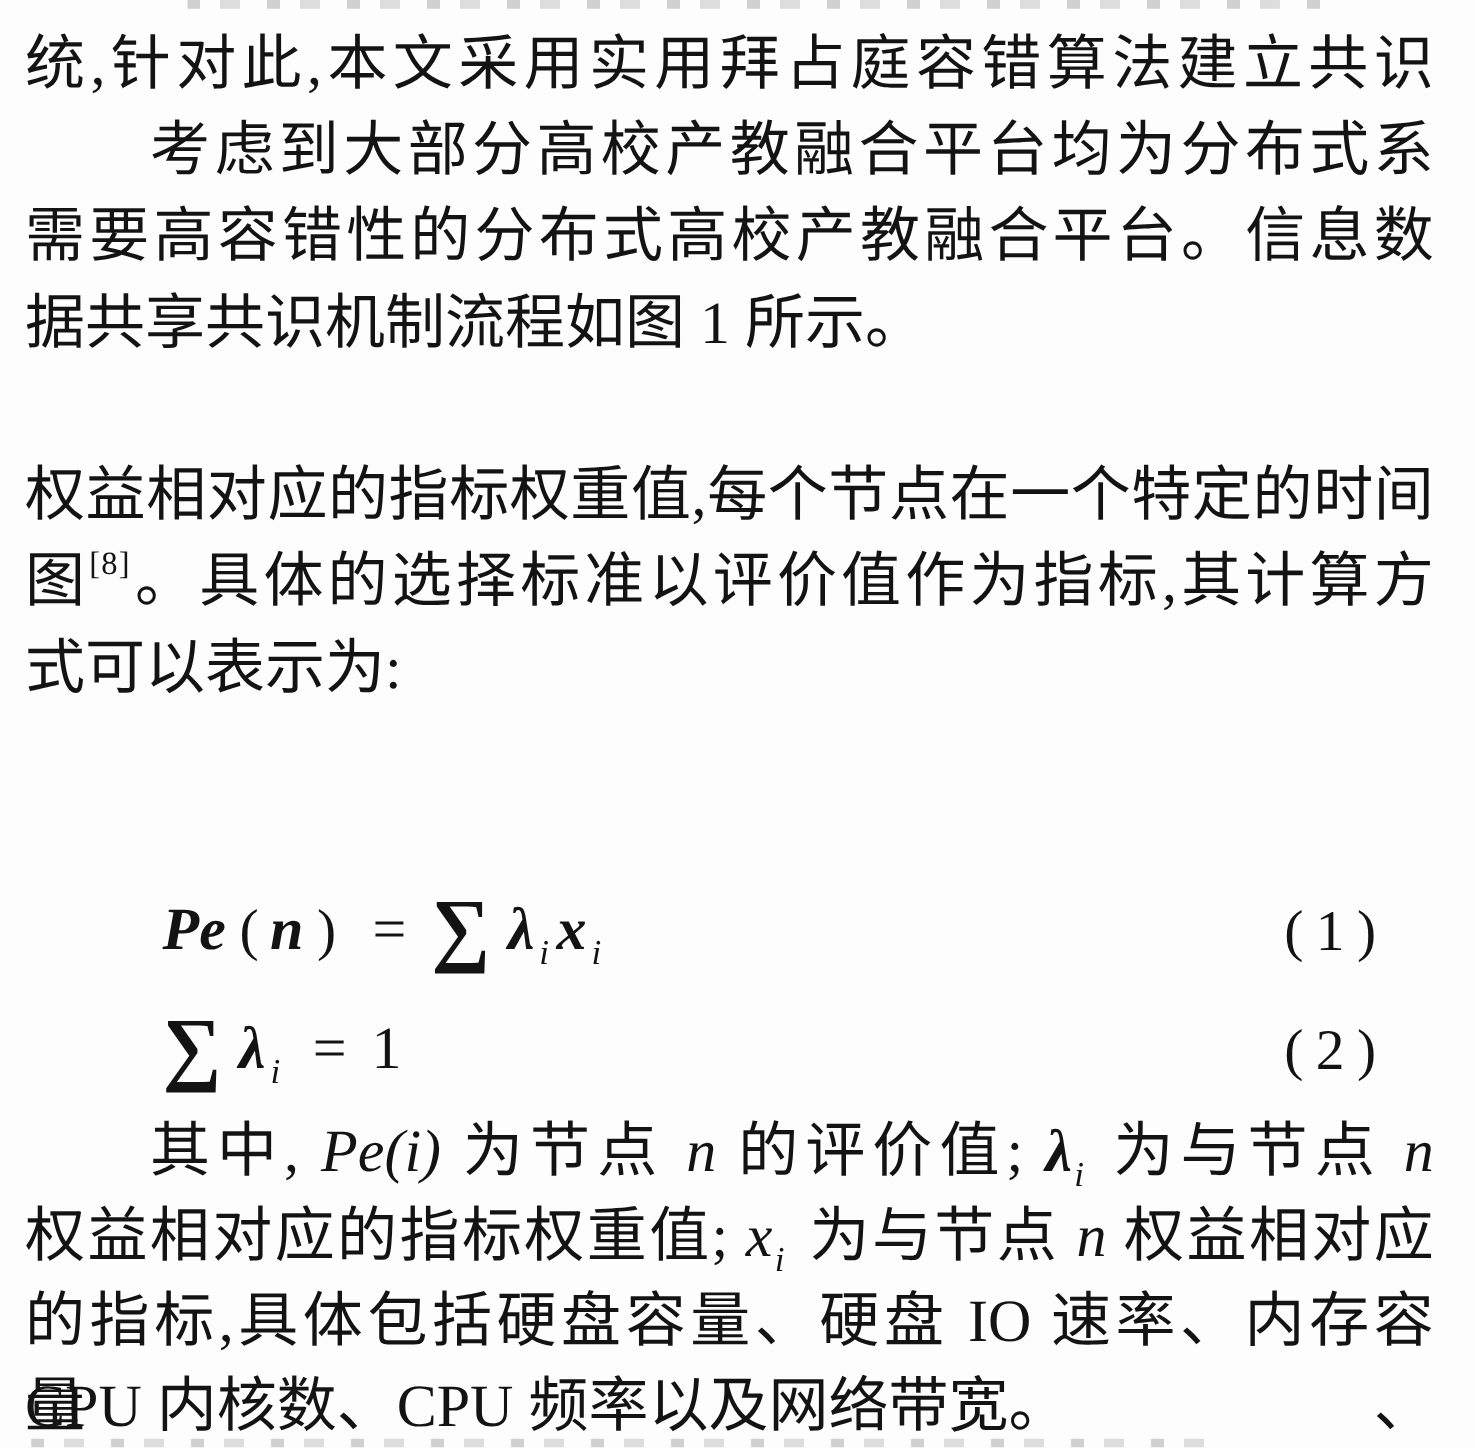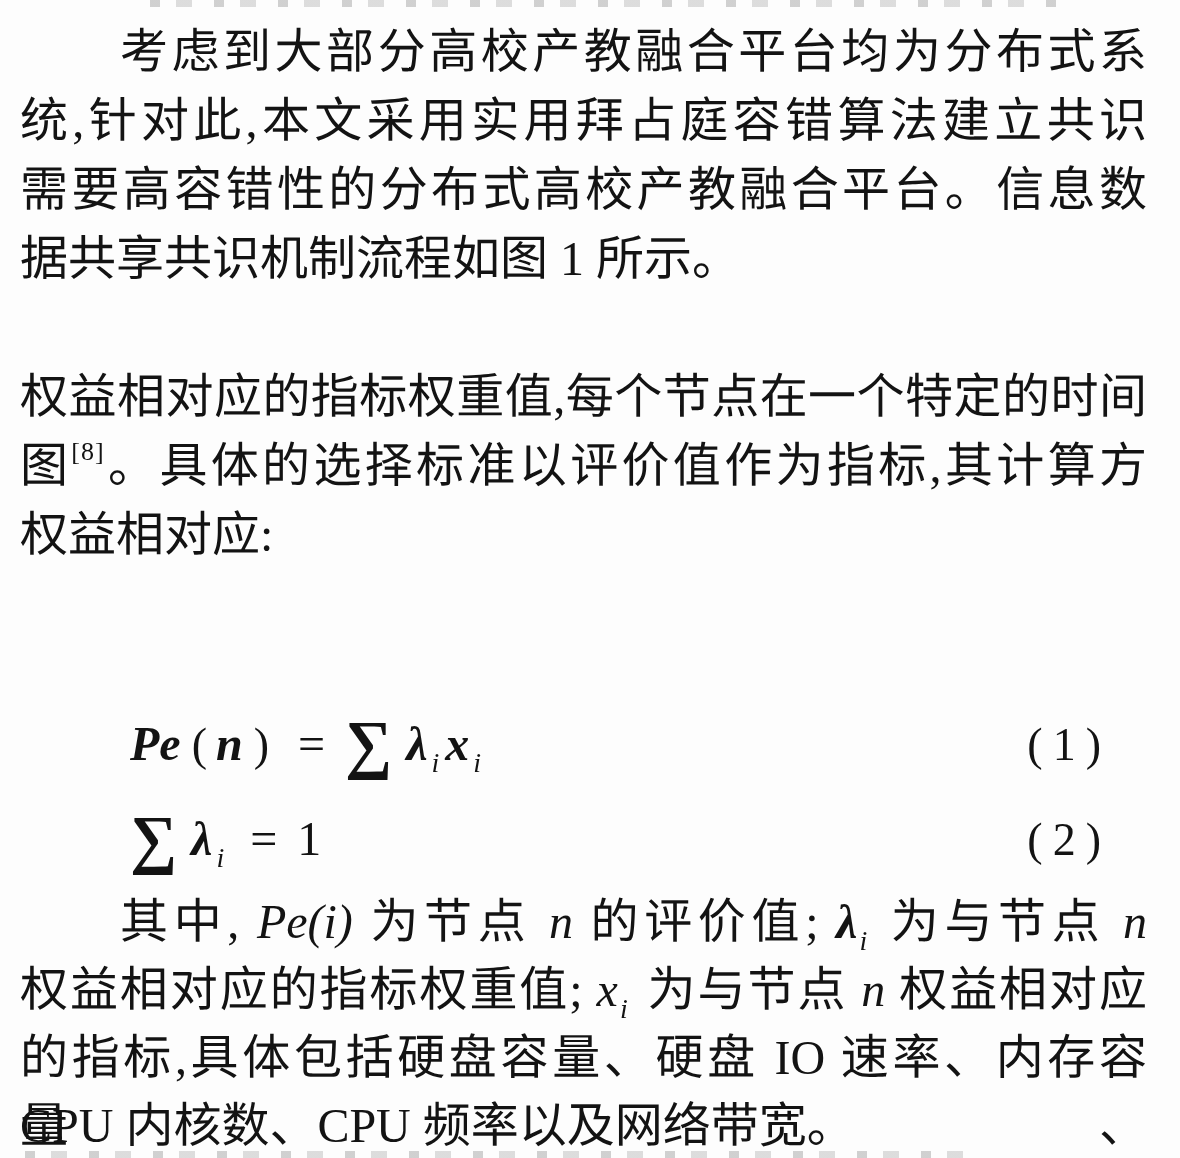--- a/index.html
+++ b/index.html
@@ -82,30 +82,30 @@
   }
   .remnant.top { top: 0; left: 150px; right: 120px; }
   .remnant.bottom { bottom: 0; left: 25px; right: 210px; }
 </style>
 </head>
 <body>
 
 <div class="remnant top"></div>
 
 <div class="para" style="top:17px">
+  <div class="line">统,针对此,本文采用实用拜占庭容错算法建立共识</div>
   <div class="line indent">考虑到大部分高校产教融合平台均为分布式系</div>
-  <div class="line">统,针对此,本文采用实用拜占庭容错算法建立共识</div>
   <div class="line">需要高容错性的分布式高校产教融合平台。信息数</div>
   <div class="line no-just">据共享共识机制流程如图 1 所示。</div>
 </div>
 
 <div class="para" style="top:362px">
   <div class="line">权益相对应的指标权重值,每个节点在一个特定的时间</div>
   <div class="line"><span>图</span><sup class="ref">[8]</sup><span>。具体的选择标准以评价值作为指标,其计算方</span></div>
-  <div class="line no-just">权益相对应:</div>
+  <div class="line no-just">式可以表示为:</div>
 </div>
 
 <div class="equation" style="top:700px">
   <span class="eq-body"><i>Pe</i><span class="pn">(</span><i>n</i><span class="pn">)</span><span class="op">=</span><span class="sigma">∑</span><i class="lam">λ</i><sub class="idx">i</sub><i>x</i><sub class="idx">i</sub></span>
   <span class="eq-num">(1)</span>
 </div>
 
 <div class="equation" style="top:795px">
   <span class="eq-body"><span class="sigma">∑</span><i class="lam">λ</i><sub class="idx">i</sub><span class="op">=</span><span>1</span></span>
   <span class="eq-num">(2)</span>

